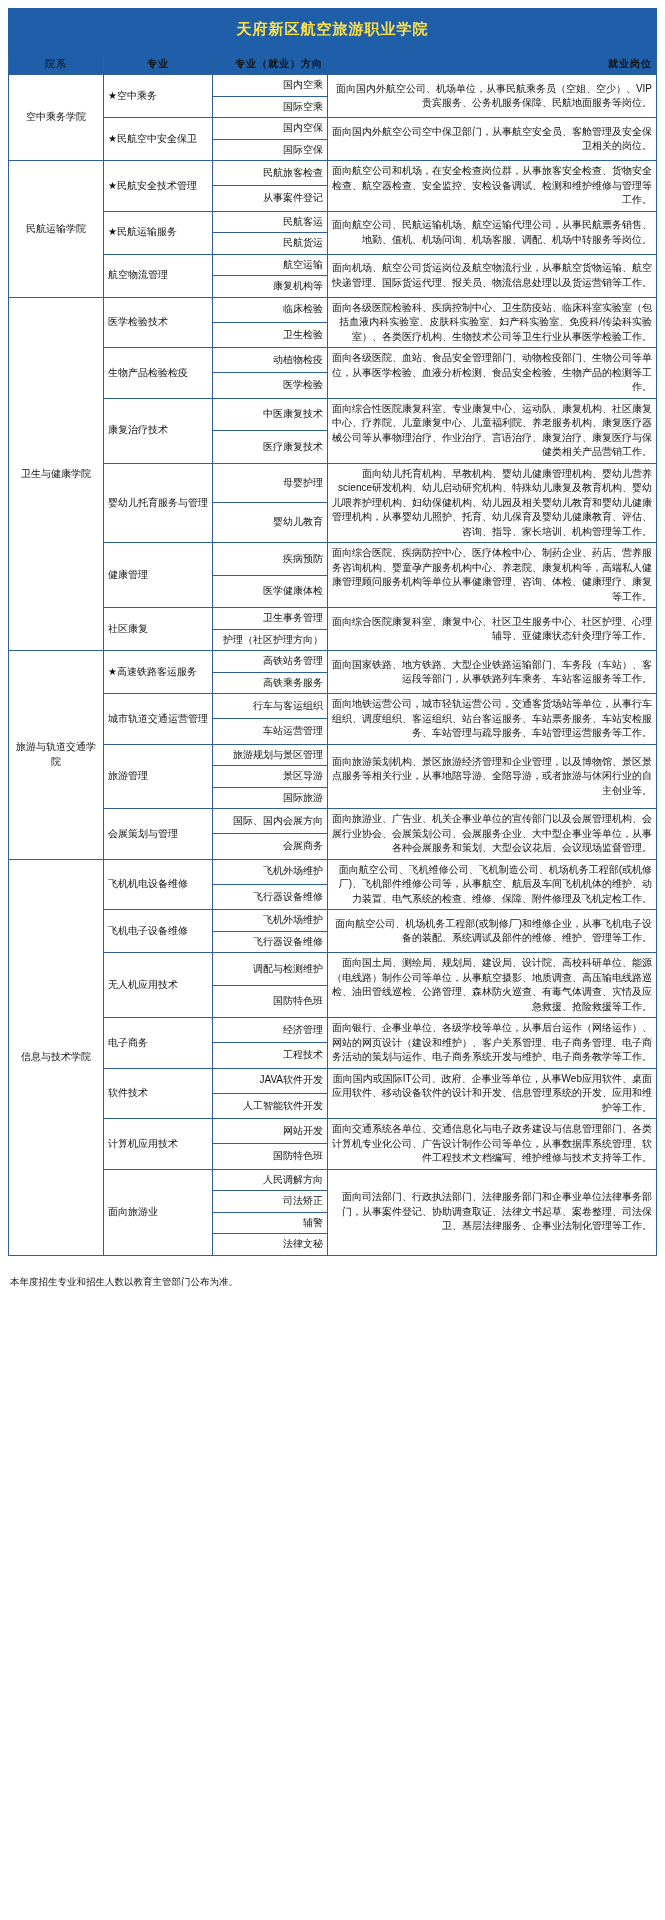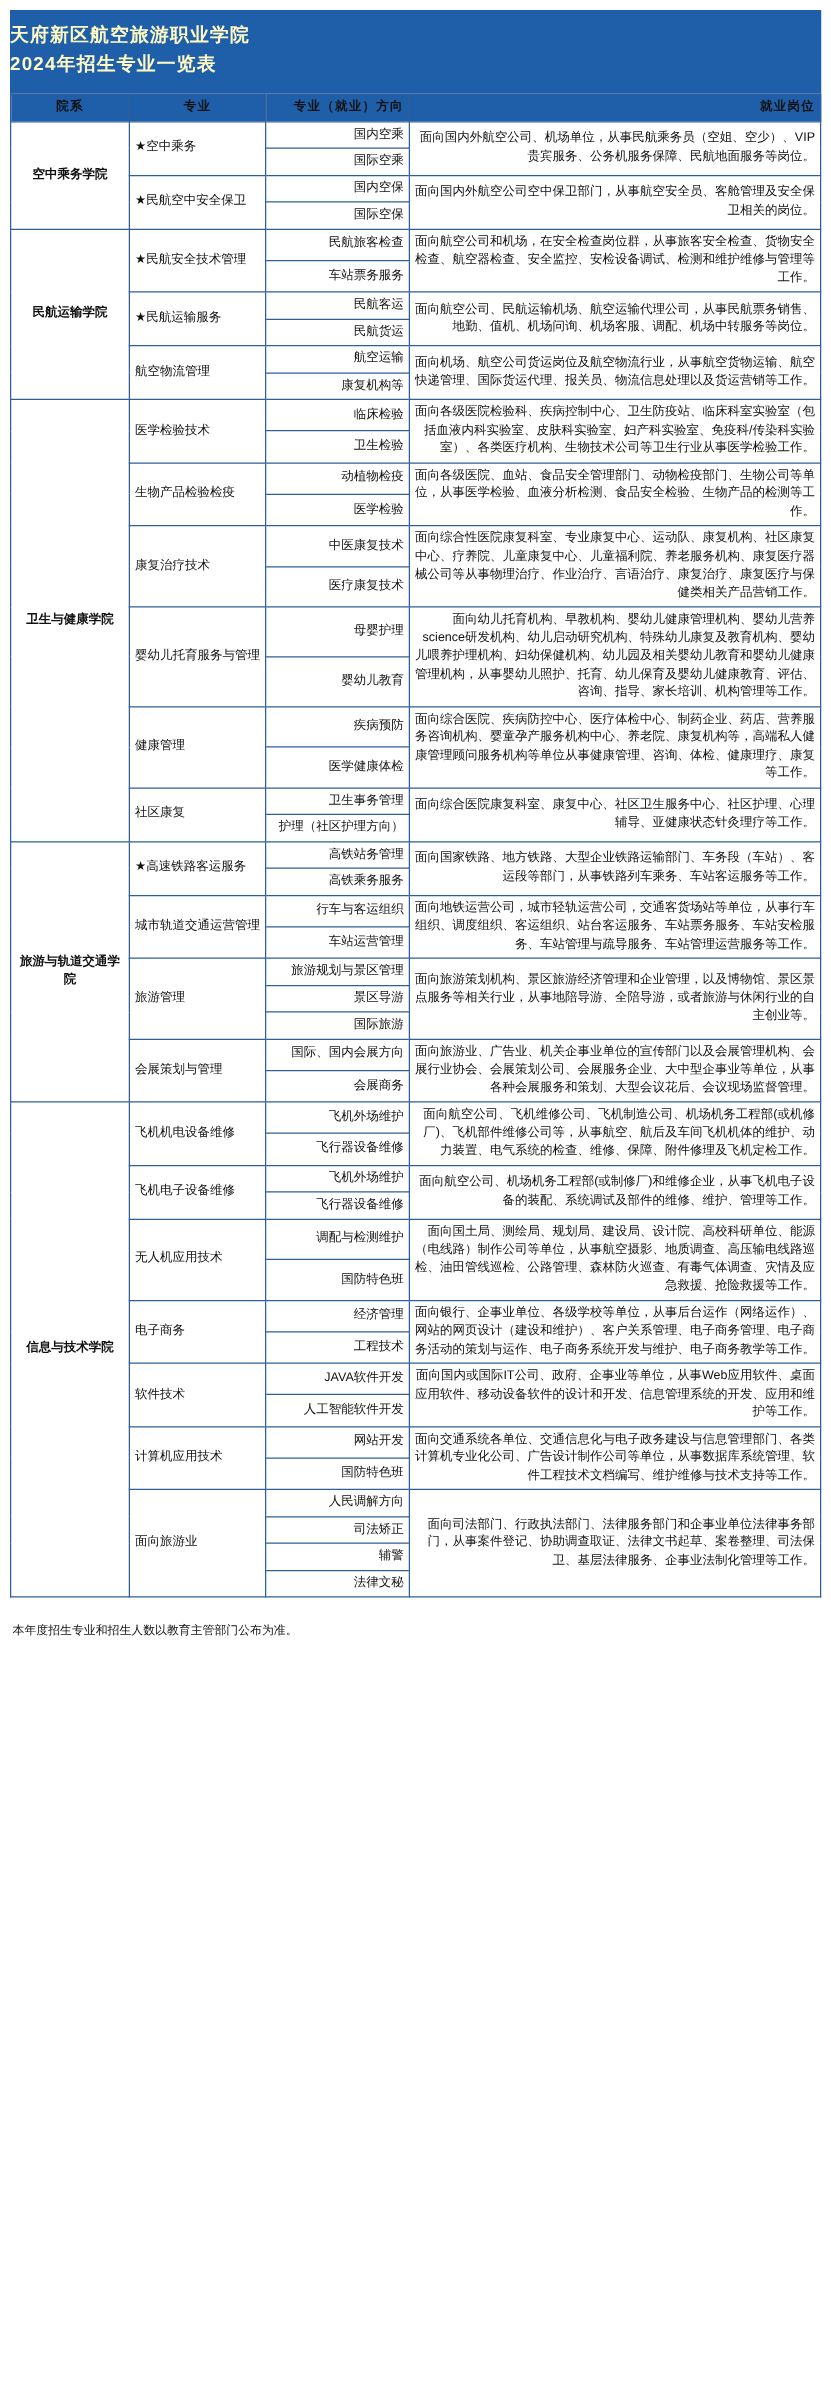--- a/index.html
+++ b/index.html
@@ -9,22 +9,22 @@
   }
   #page{
     width:665px;
     margin:0 auto;
     background:#fff;
     padding:0;
     box-sizing:border-box;
   }
   .header{
     background:#1f5fa9;
-    color:#fef9c3;
-    text-align:left;
+    color:#fde047;
+    text-align:center;
     padding:10px 0 12px 0;
     margin:8px 8px 0 8px;
     line-height:1.5;
   }
   .header .l1{font-size:15px;font-weight:bold;letter-spacing:1px;}
   .header .l2{font-size:15px;font-weight:bold;letter-spacing:1px;}
   table.main{
     border-collapse:collapse;
     width:649px;
     margin:0 8px 0 8px;
@@ -40,40 +40,39 @@
   }
   thead th{
     background:#1f5fa9;
     color:#fff;
     font-size:11px;
     font-weight:bold;
     text-align:center;
     padding:6px 2px;
     letter-spacing:1px;
   }
-  .col-dept{width:86px;text-align:center;font-weight:bold;font-size:11px;}
+  .col-dept{width:86px;text-align:center;font-weight:normal;font-size:11px;}
   .col-major{width:100px;font-size:10.5px;}
   .col-dir{width:106px;text-align:right;font-size:10px;}
   .col-job{text-align:right;font-size:9.5px;line-height:1.55;}
   .red{color:#d4231f;}
   .footnote{
     font-size:9.5px;
     color:#111;
     margin:20px 8px 10px 8px;
     padding-left:2px;
   }
 </style>
 </head>
 <body>
 
 <div id="page">
 
   <div class="header">
     <div class="l1">天府新区航空旅游职业学院</div>
-    <div class="l2">2024年招生专业一览表</div>
   </div>
 
   <table class="main">
     <thead>
       <tr>
         <th class="col-dept">院系</th>
         <th class="col-major">专业</th>
         <th class="col-dir">专业（就业）方向</th>
         <th class="col-job" style="text-align:right">就业岗位</th>
       </tr>
@@ -96,21 +95,21 @@
         <tr>
           <td class="col-dir">国际空保</td>
         </tr>
         <tr>
           <td class="col-dept" rowspan="6">民航运输学院</td>
           <td class="col-major" rowspan="2">★民航安全技术管理</td>
           <td class="col-dir">民航旅客检查</td>
           <td class="col-job" rowspan="2">面向航空公司和机场，在安全检查岗位群，从事旅客安全检查、货物安全检查、航空器检查、安全监控、安检设备调试、检测和维护维修与管理等工作。</td>
         </tr>
         <tr>
-          <td class="col-dir">车站票务服务</td>
+          <td class="col-dir">从事案件登记</td>
         </tr>
         <tr>
           <td class="col-major" rowspan="2">★民航运输服务</td>
           <td class="col-dir">民航客运</td>
           <td class="col-job" rowspan="2">面向航空公司、民航运输机场、航空运输代理公司，从事民航票务销售、地勤、值机、机场问询、机场客服、调配、机场中转服务等岗位。</td>
         </tr>
         <tr>
           <td class="col-dir">民航货运</td>
         </tr>
         <tr>

